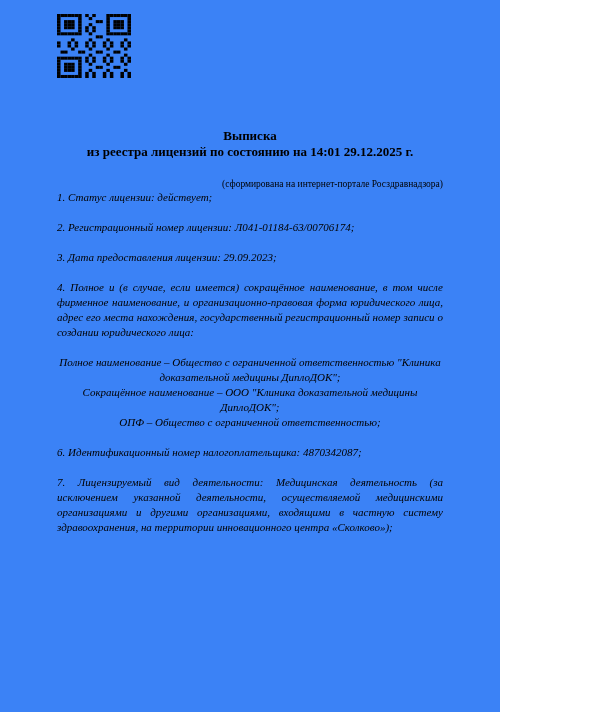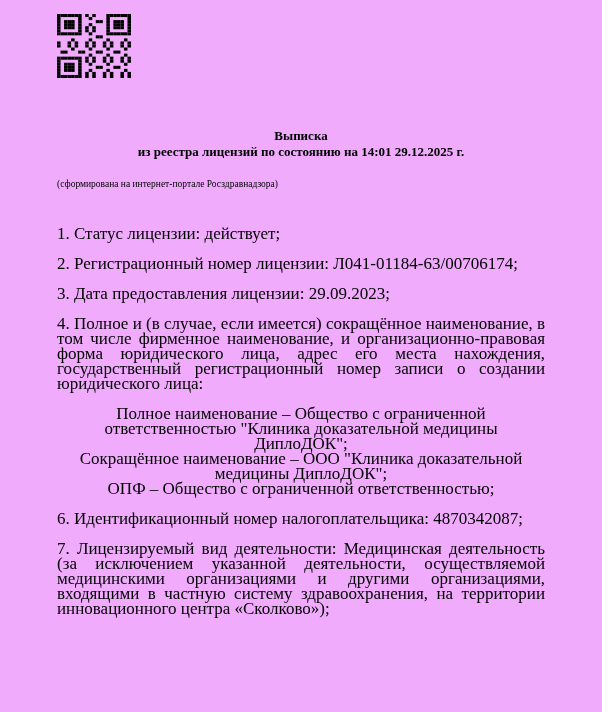--- a/index.html
+++ b/index.html
@@ -2,23 +2,23 @@
 <html><head>
 <meta charset="utf-8">
 <style>
   html, body {
     margin: 0;
     padding: 0;
     background: #ffffff;
   }
   .page {
     position: relative;
-    width: 602px;
+    width: 500px;
     height: 712px;
-    background: #f0abfc;
+    background: #3b82f6;
     font-family: "Liberation Serif", "DejaVu Serif", serif;
     color: #000000;
     box-sizing: border-box;
     padding: 14px 57px 20px 57px;
     overflow: hidden;
   }
   .qr {
     width: 74px;
     height: 64px;
     margin: 0;
@@ -30,27 +30,28 @@
   }
   .title-block {
     margin-top: 50px;
     text-align: center;
     font-weight: bold;
     font-size: 13px;
     line-height: 16px;
   }
   .subtitle {
     margin-top: 18px;
+    text-align: right;
     font-size: 9.5px;
     line-height: 12px;
   }
   .doc-body {
-    margin-top: 36px;
-    font-size: 17px;
+    font-size: 11px;
     line-height: 15px;
+    font-style: italic;
   }
   .doc-body p {
     margin: 0 0 15px 0;
     text-align: justify;
   }
   .org-block {
     margin: 0 0 15px 0;
   }
   .org-block div {
     margin: 0;

